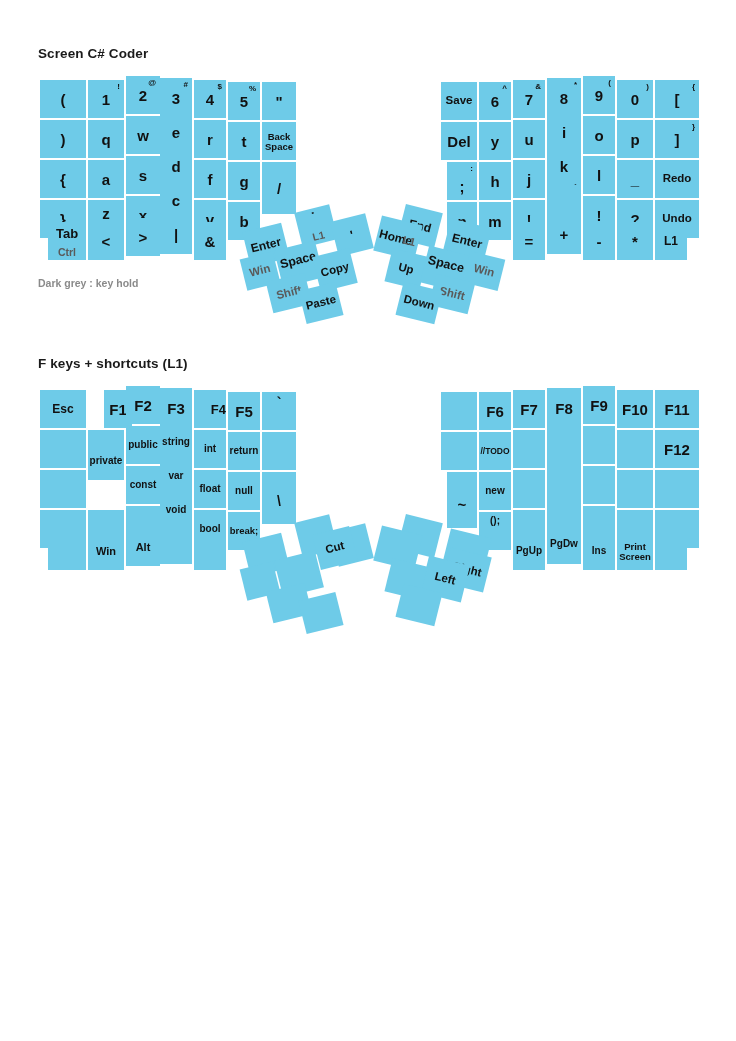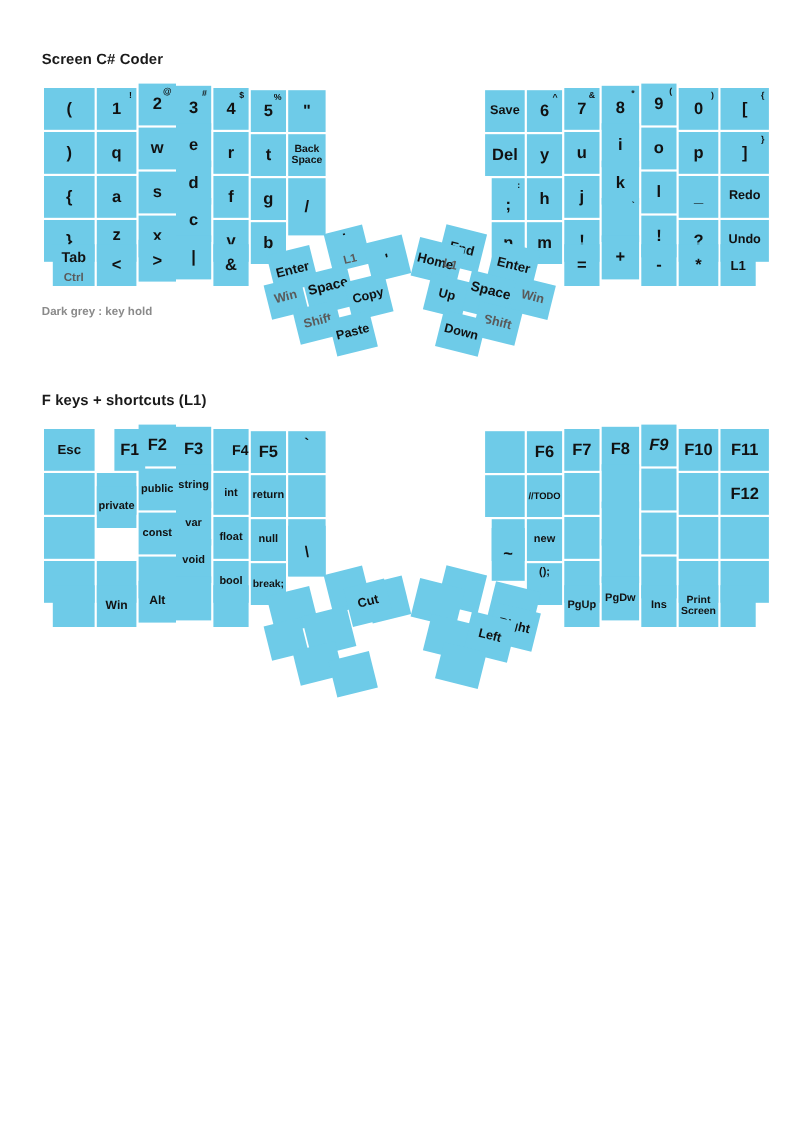--- a/index.html
+++ b/index.html
@@ -479,21 +479,21 @@
 </div>
 <div class="key" style="left:479px; top:392px; width:32px; height:38px;">
   <span class="main c-main" style="font-size:15px;">F6</span>
 </div>
 <div class="key" style="left:513px; top:390px; width:32px; height:38px;">
   <span class="main c-main" style="font-size:15px;">F7</span>
 </div>
 <div class="key" style="left:547px; top:388px; width:34px; height:40px;">
   <span class="main c-main" style="font-size:15px;">F8</span>
 </div>
-<div class="key" style="left:583px; top:386px; width:32px; height:38px;font-style:italic;">
+<div class="key" style="left:583px; top:386px; width:32px; height:38px;">
   <span class="main c-main" style="font-size:15px;">F9</span>
 </div>
 <div class="key" style="left:617px; top:390px; width:36px; height:38px;">
   <span class="main c-main" style="font-size:15px;">F10</span>
 </div>
 <div class="key" style="left:655px; top:390px; width:44px; height:38px;">
   <span class="main c-main" style="font-size:15px;">F11</span>
 </div>
 
 <div class="key" style="left:441px; top:432px; width:36px; height:38px;">

